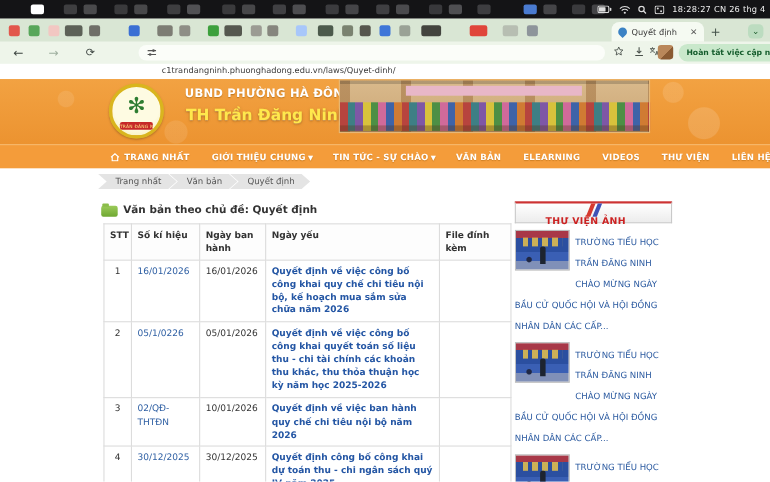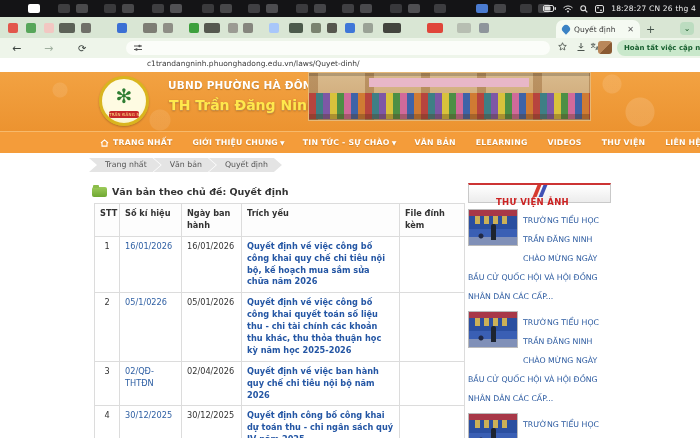--- a/index.html
+++ b/index.html
@@ -354,21 +354,21 @@
             <col class="c-so">
             <col class="c-ngay">
             <col class="c-trich">
             <col class="c-file">
         </colgroup>
         <thead>
           <tr>
               <th>STT</th>
               <th>Số kí hiệu</th>
               <th>Ngày ban hành</th>
-              <th>Trích yếu</th>
+              <th>Ngày yếu</th>
               <th>File đính kèm</th>
             </tr>
         </thead>
         <tbody>
 
             <tr>
               <td class="stt">1</td>
               <td class="so"><a href="#">16/01/2026</a></td>
               <td class="ngay">16/01/2026</td>
               <td class="trich"><a href="#">Quyết định về việc công bố công khai quy chế chi tiêu nội bộ, kế hoạch mua sắm sửa chữa năm 2026</a></td>
@@ -379,21 +379,21 @@
               <td class="stt">2</td>
               <td class="so"><a href="#">05/1/0226</a></td>
               <td class="ngay">05/01/2026</td>
               <td class="trich"><a href="#">Quyết định về việc công bố công khai quyết toán số liệu thu - chi tài chính các khoản thu khác, thu thỏa thuận học kỳ năm học 2025-2026</a></td>
               <td class="file"></td>
             </tr>
 
             <tr>
               <td class="stt">3</td>
               <td class="so"><a href="#">02/QĐ-THTĐN</a></td>
-              <td class="ngay">02/04/2026</td>
+              <td class="ngay">10/01/2026</td>
               <td class="trich"><a href="#">Quyết định về việc ban hành quy chế chi tiêu nội bộ năm 2026</a></td>
               <td class="file"></td>
             </tr>
 
             <tr>
               <td class="stt">4</td>
               <td class="so"><a href="#">30/12/2025</a></td>
               <td class="ngay">30/12/2025</td>
               <td class="trich"><a href="#">Quyết định công bố công khai dự toán thu - chi ngân sách quý IV năm 2025</a></td>
               <td class="file"></td>

